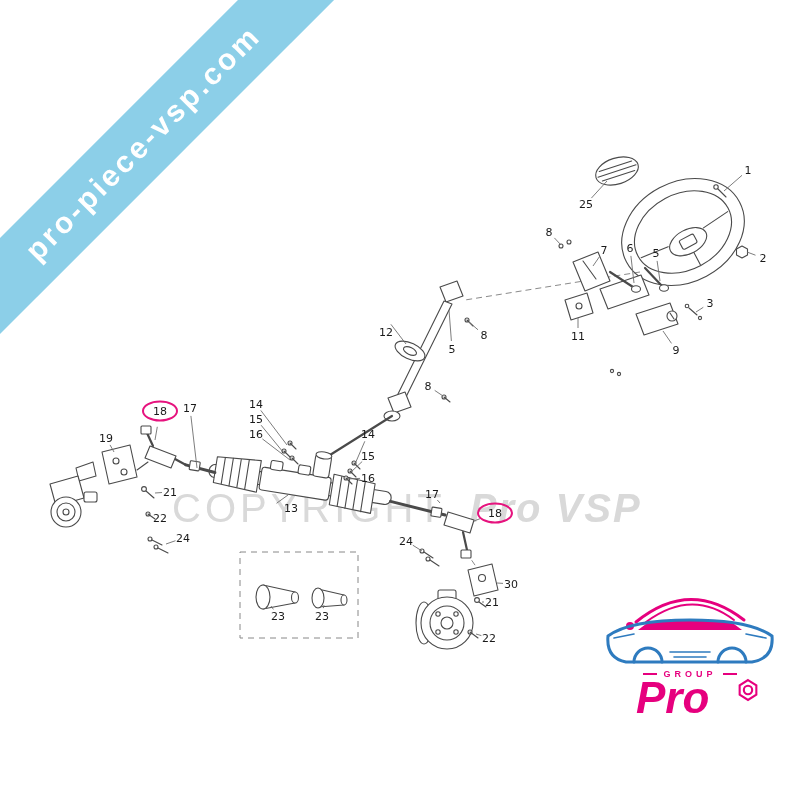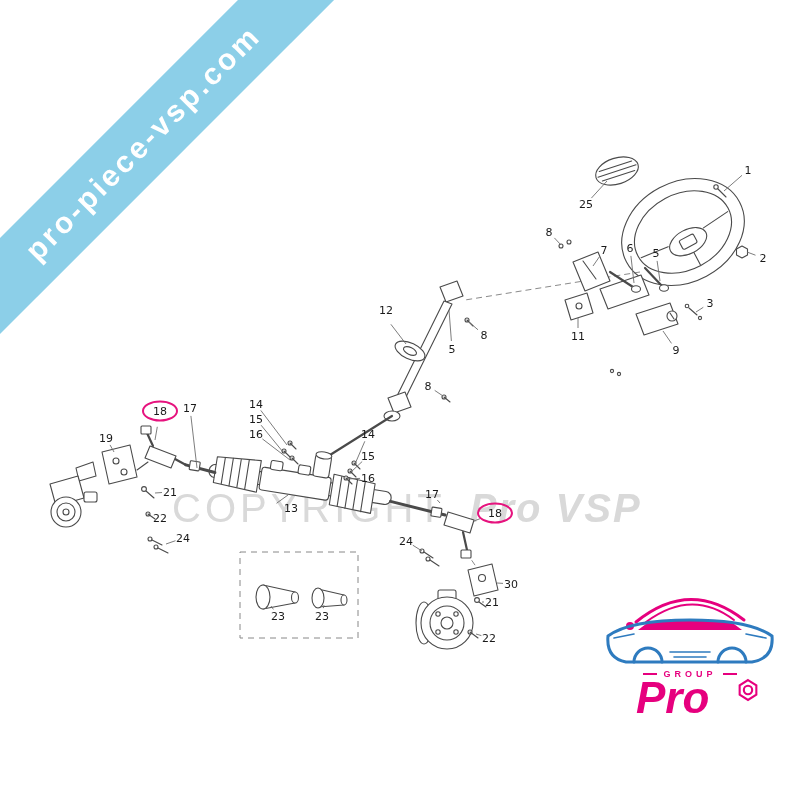--- a/index.html
+++ b/index.html
@@ -275,21 +275,21 @@
       <div class="callout" style="left: 710px; top: 303px;">3</div>
       <div class="callout" style="left: 656px; top: 253px;">5</div>
       <div class="callout" style="left: 630px; top: 248px;">6</div>
       <div class="callout" style="left: 604px; top: 250px;">7</div>
       <div class="callout" style="left: 549px; top: 232px;">8</div>
       <div class="callout" style="left: 484px; top: 335px;">8</div>
       <div class="callout" style="left: 428px; top: 386px;">8</div>
       <div class="callout" style="left: 676px; top: 350px;">9</div>
       <div class="callout" style="left: 578px; top: 336px;">11</div>
       <div class="callout" style="left: 452px; top: 349px;">5</div>
-      <div class="callout" style="left: 386px; top: 310px; text-align: center;">12</div>
+      <div class="callout" style="left: 386px; top: 332px; text-align: center;">12</div>
       <div class="callout" style="left: 270px; top: 508px; margin-left: 21px;">13</div>
       <div class="callout" style="left: 256px; top: 404px;">14</div>
       <div class="callout" style="left: 256px; top: 419px;">15</div>
       <div class="callout" style="left: 256px; top: 434px;">16</div>
       <div class="callout" style="left: 368px; top: 434px;">14</div>
       <div class="callout" style="left: 368px; top: 456px;">15</div>
       <div class="callout" style="left: 368px; top: 478px;">16</div>
       <div class="callout" style="left: 190px; top: 408px;">17</div>
       <div class="callout" style="left: 432px; top: 494px;">17</div>
       <div class="callout circled" style="left: 160px; top: 411px;">18</div>

